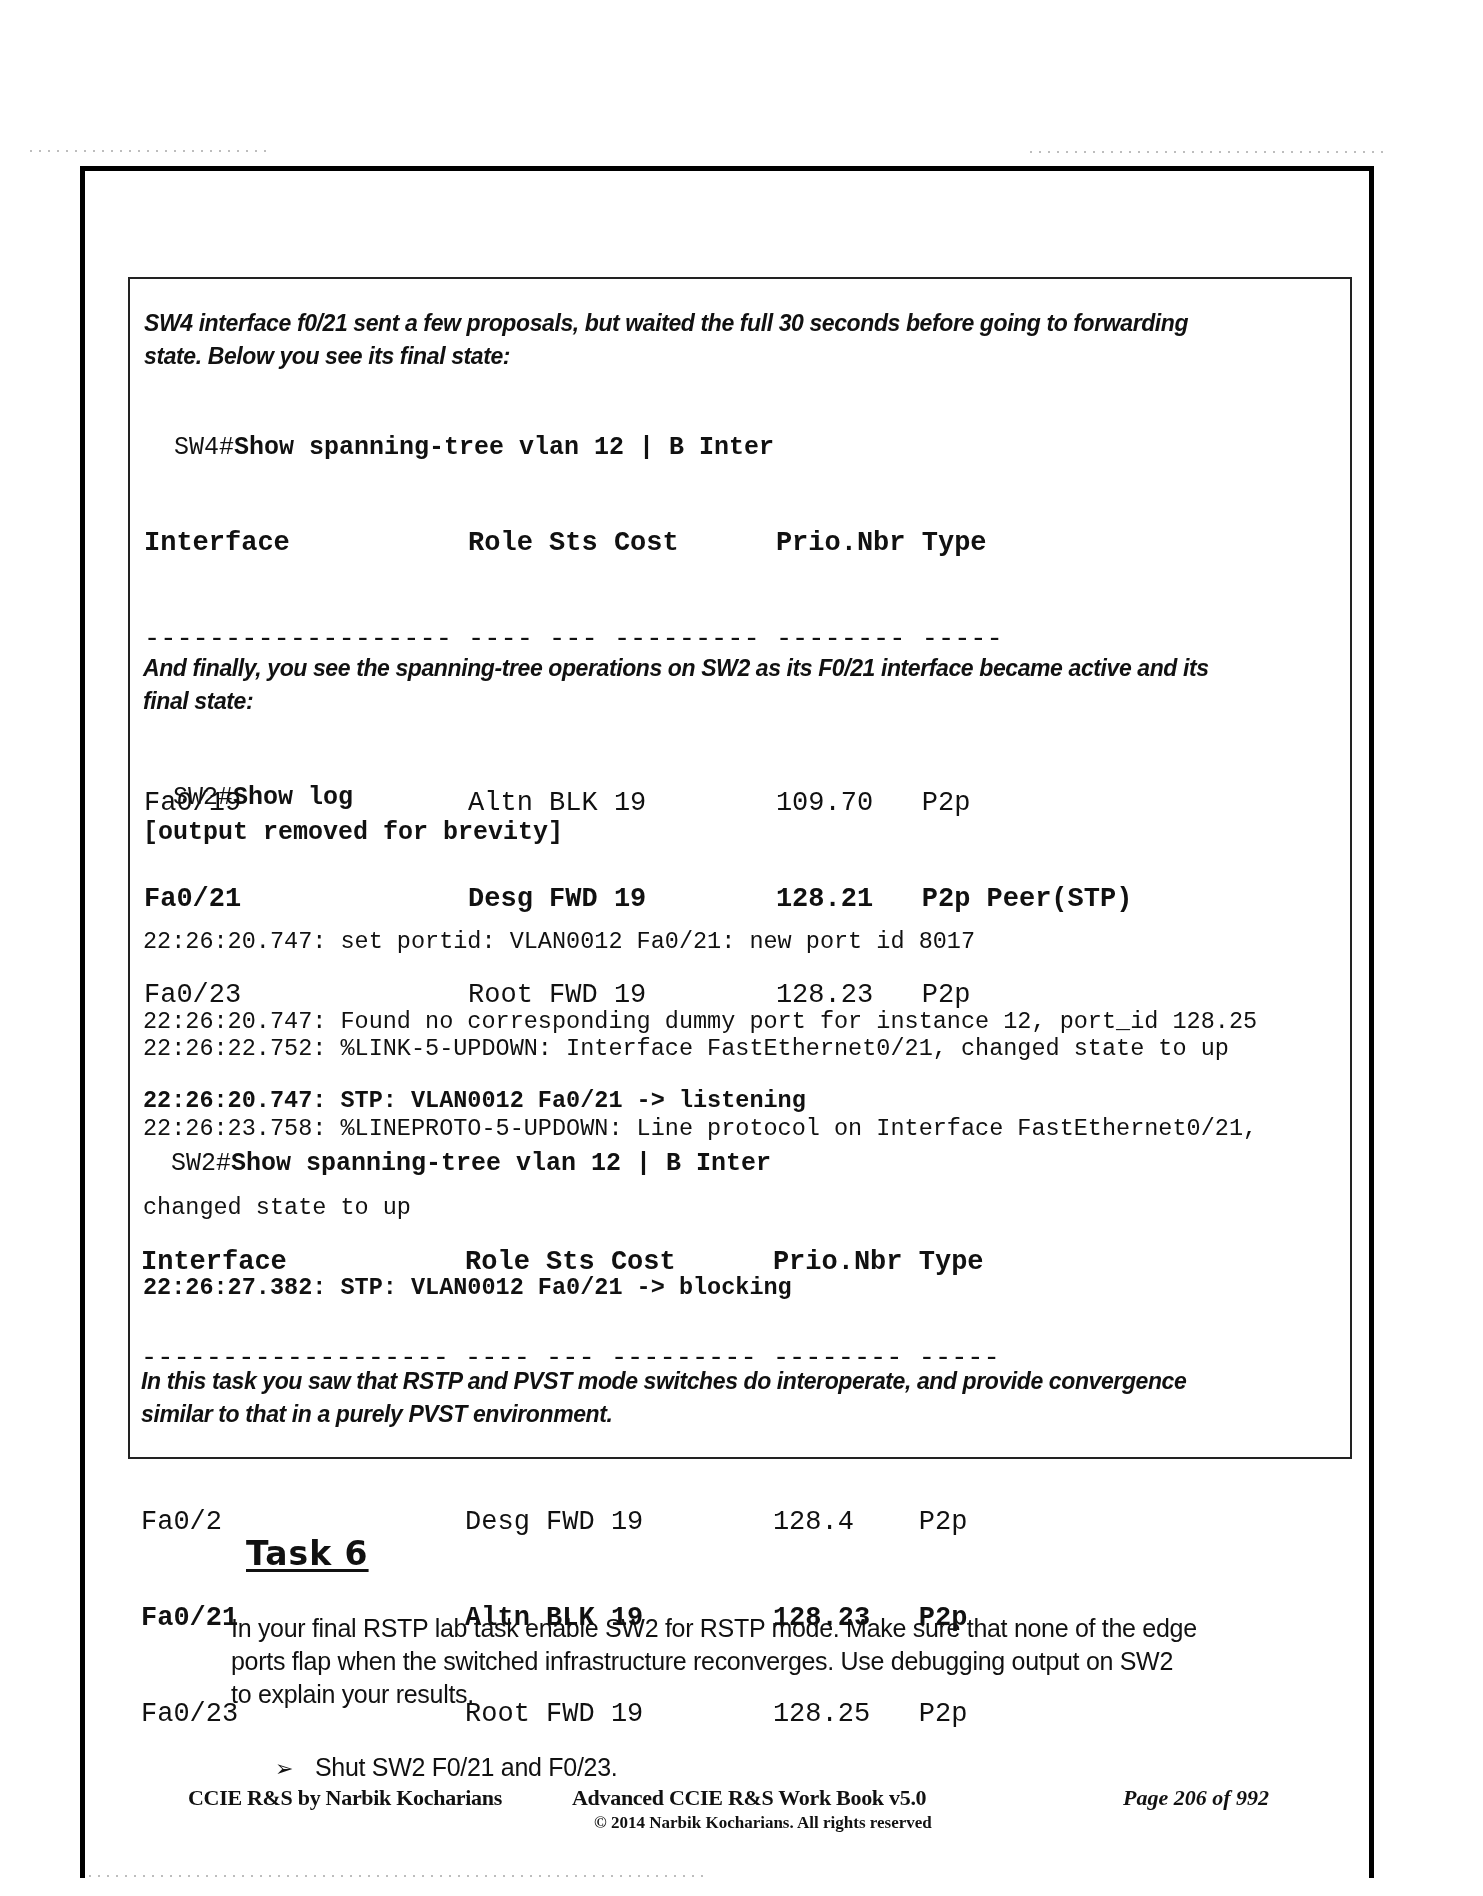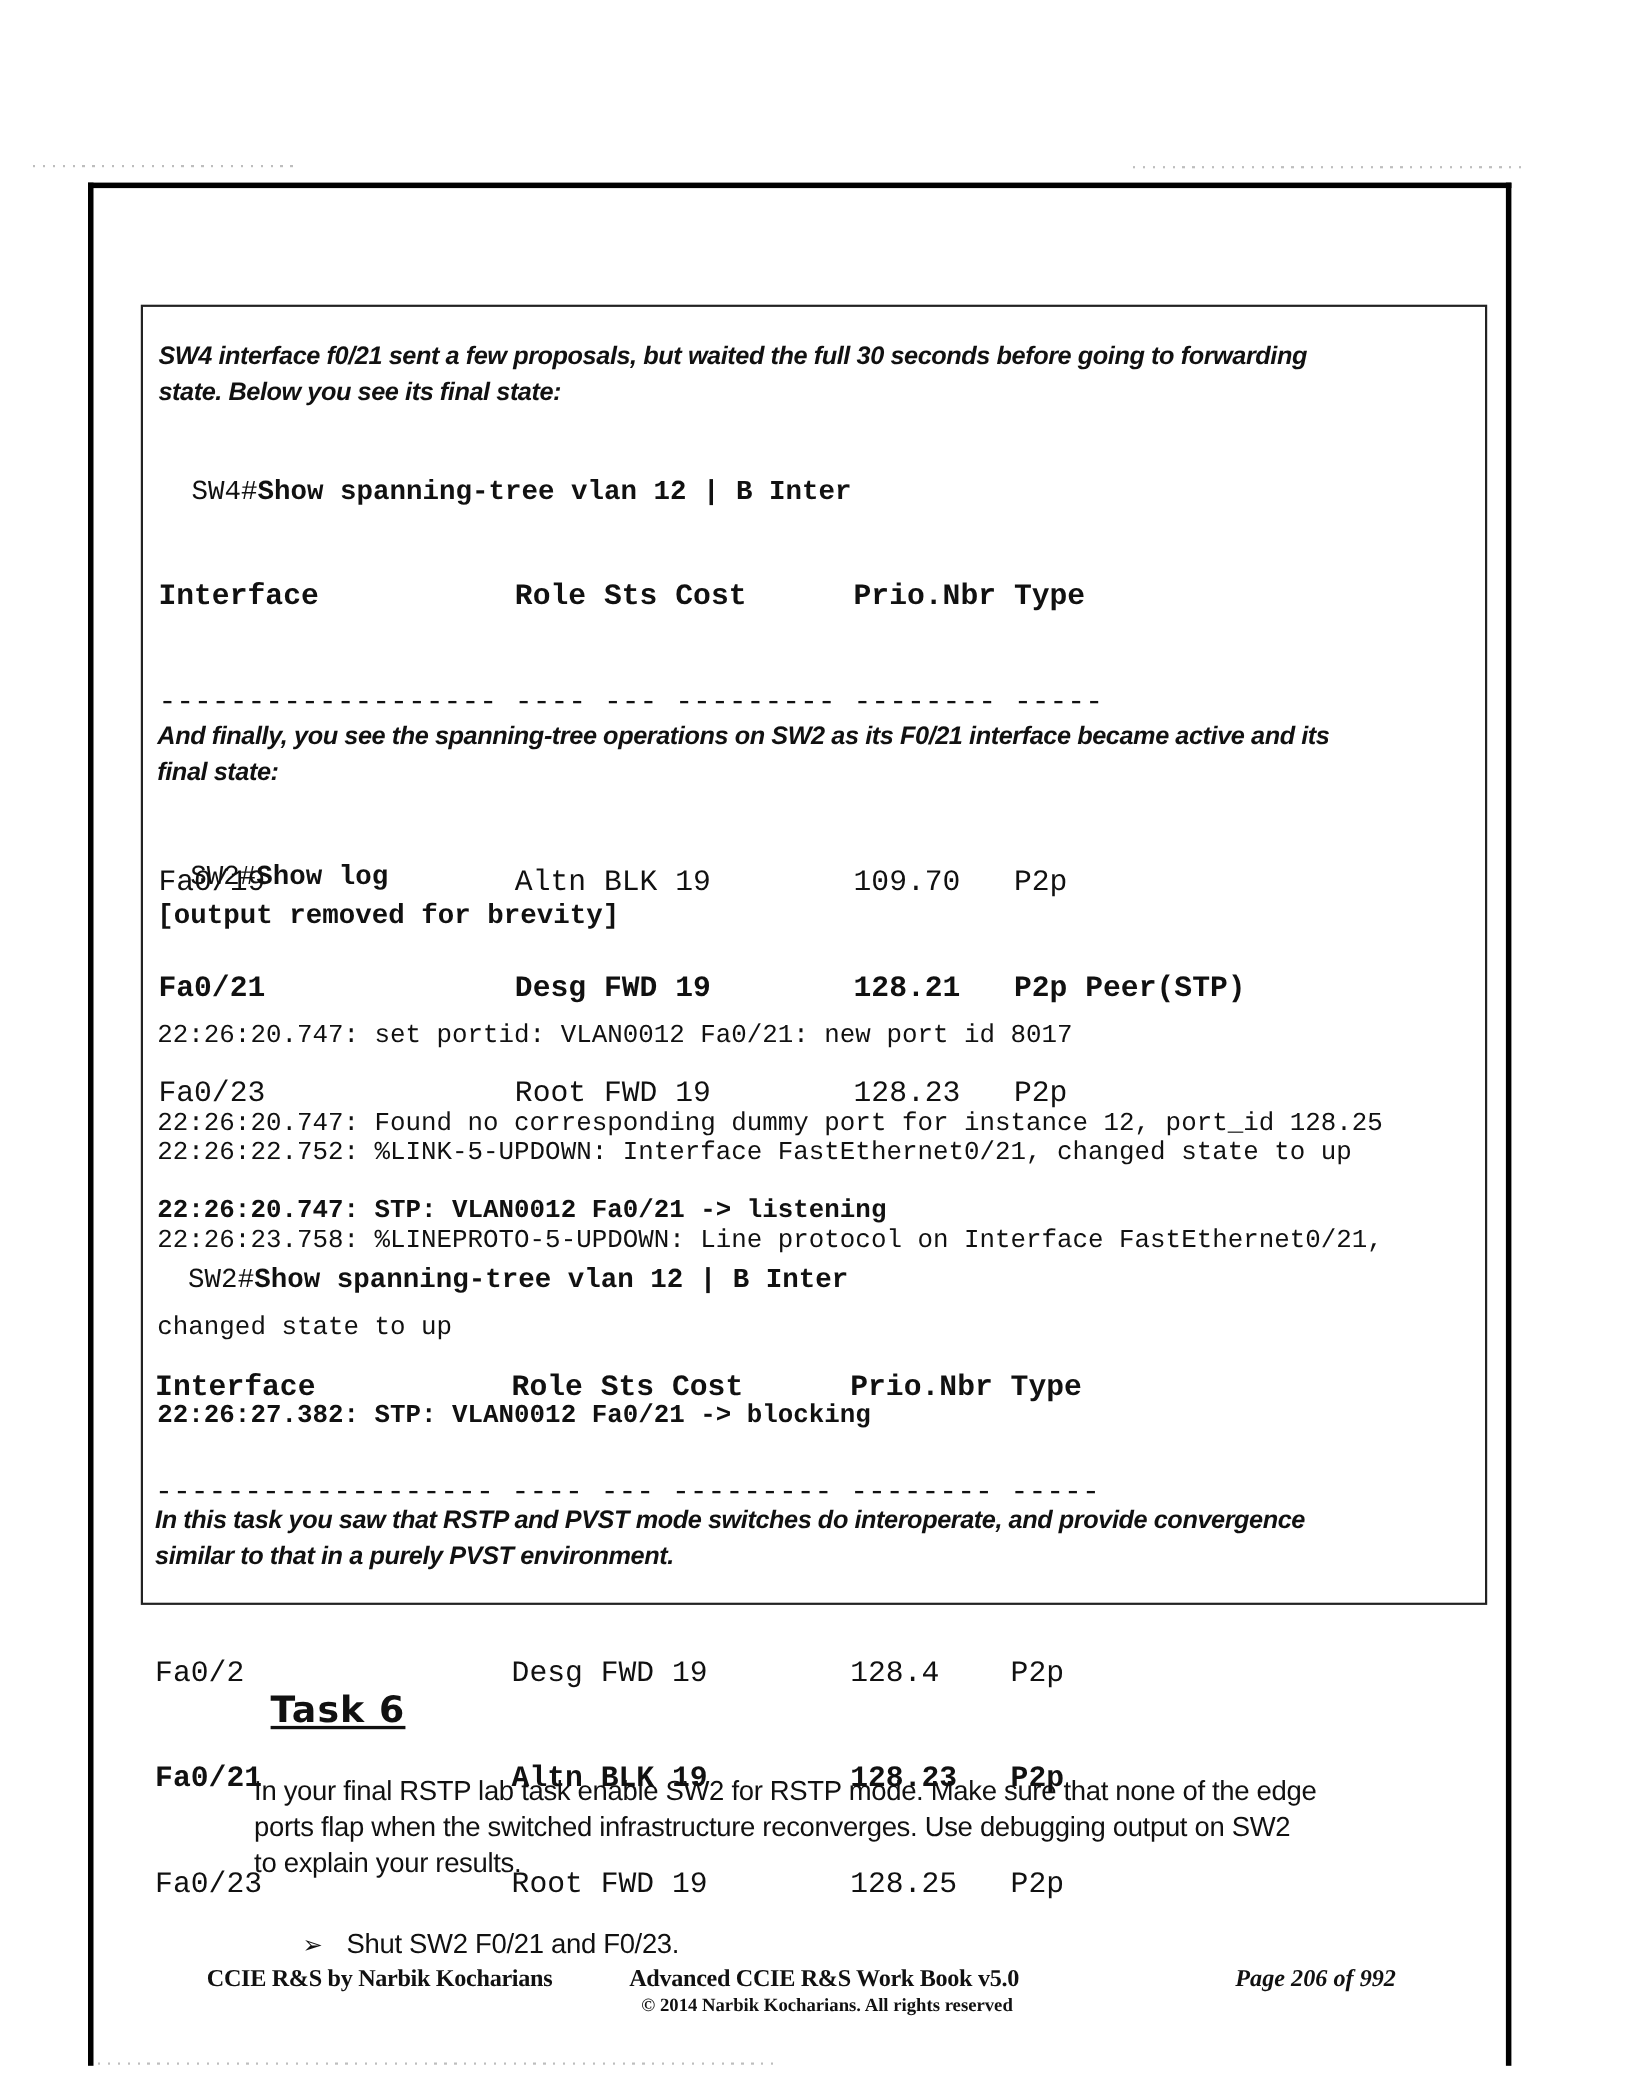--- a/index.html
+++ b/index.html
@@ -10,21 +10,21 @@
   .inner-box { position: absolute; left: 128px; top: 277px; width: 1224px; height: 1182px; border: 2px solid #222; box-sizing: border-box; }
   .prose { font-family: "Liberation Sans", sans-serif; font-weight: bold; font-size: 23px; letter-spacing: -0.4px; line-height: 33px; font-style: italic; }
   .mono { font-family: "Liberation Mono", monospace; white-space: pre; }
   .cmd { font-size: 25px; line-height: 30px; }
   .tbl { font-size: 27px; line-height: 32px; }
   .log { font-size: 23.5px; line-height: 26.5px; }
   .b { font-weight: bold; }
   .task-title { font-family: "DejaVu Sans", sans-serif; font-weight: bold; font-size: 33px; text-decoration: underline; text-decoration-thickness: 3px; text-underline-offset: 4px; letter-spacing: 1px; }
   .task-body { font-family: "Liberation Sans", sans-serif; font-size: 25px; line-height: 33px; letter-spacing: -0.3px; }
   .footer { font-family: "Liberation Serif", serif; font-weight: bold; font-size: 22px; letter-spacing: -0.3px; }
-  .footer-small { font-family: "Liberation Serif", serif; font-weight: bold; font-size: 17px; }
+  .footer-small { font-family: "Liberation Serif", serif; font-weight: bold; font-size: 17px; margin-left: 11px; }
   .footer-page { font-family: "Liberation Serif", serif; font-weight: bold; font-style: italic; font-size: 22px; }
 </style>
 </head>
 <body>
 
 <div class="scan-noise" style="left:30px; top:150px; width:240px;"></div>
 <div class="scan-noise" style="left:1030px; top:151px; width:360px;"></div>
 <div class="scan-noise" style="left:80px; top:1875px; width:630px;"></div>
 
 <div class="outer-box"></div>

